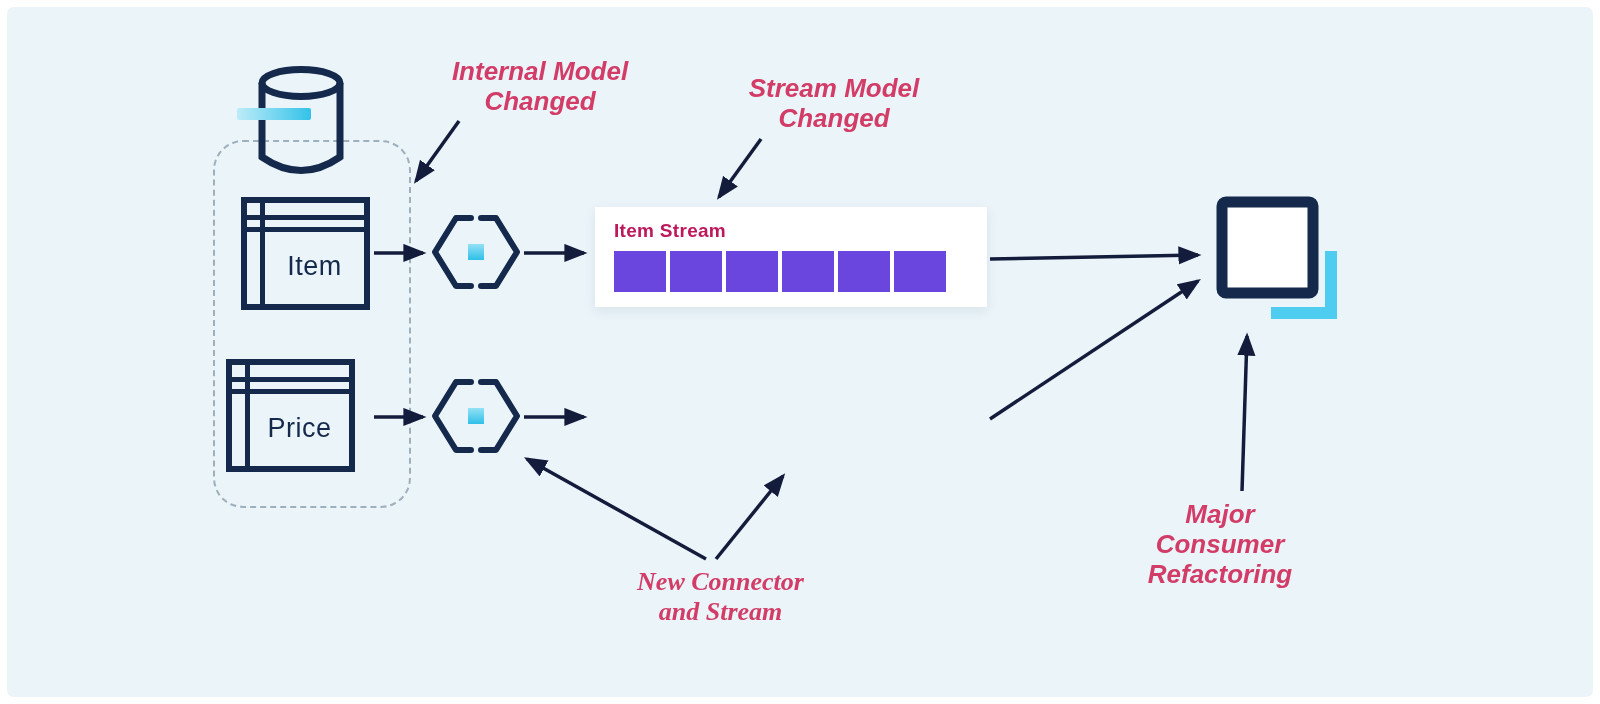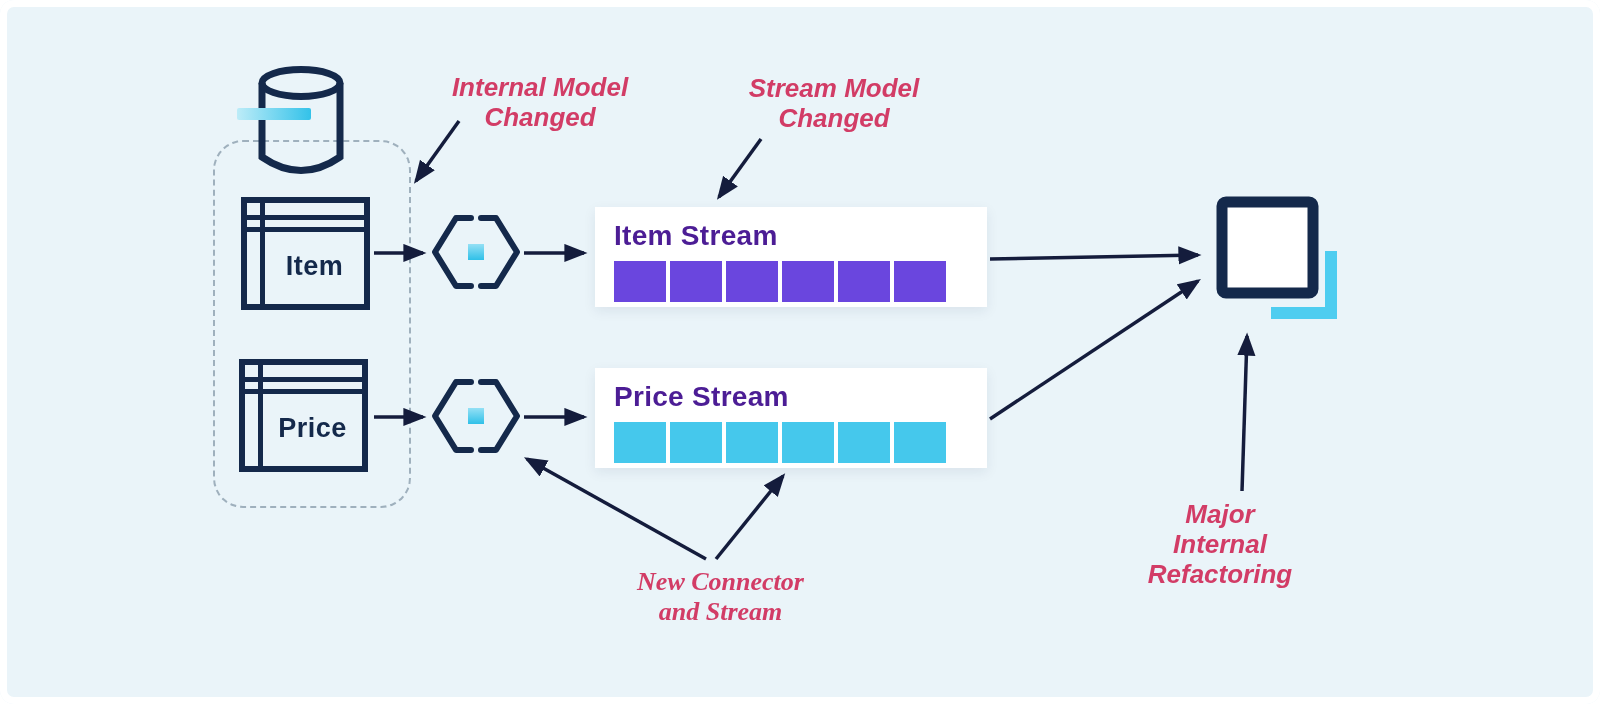--- a/index.html
+++ b/index.html
@@ -16,48 +16,48 @@
     position:absolute; left:213px; top:140px; width:198px; height:368px;
     border:2px dashed #9fb0bd; border-radius:30px;
   }
 
   
   .table-box {
     position:absolute; width:129px; height:113px;
     border:6px solid #14294b; background:transparent;
   }
   #table-item  { left:241px; top:197px; }
-  #table-price { left:239px; top:359px; }
+  #table-price { left:226px; top:359px; }
   .table-box .hline { position:absolute; left:0; right:0; height:5px; background:#14294b; }
   .table-box .hline.h1 { top:12px; }
   .table-box .hline.h2 { top:24px; }
   .table-box .vline { position:absolute; top:0; bottom:0; width:5px; left:13px; background:#14294b; }
   .table-label {
     position:absolute; left:18px; right:0; top:26px; bottom:0;
     display:flex; align-items:center; justify-content:center;
-    font-weight:700; font-size:27px; color:#14294b; letter-spacing:.5px;
+    font-weight:400; font-size:27px; color:#14294b; letter-spacing:.5px;
   }
 
   
   .stream {
     position:absolute; width:392px; height:100px; background:#ffffff;
     box-shadow:0 4px 12px rgba(20,40,80,.08);
   }
   #stream-item  { left:595px; top:207px; }
   #stream-price { left:595px; top:368px; }
-  .stream-title { margin:13px 0 0 19px; font-size:28px; font-weight:700; color:#4c1d95; letter-spacing:.3px; }
+  .stream-title { margin:13px 0 0 19px; font-size:19px; font-weight:700; color:#be185d; letter-spacing:.3px; }
   .segs { display:flex; gap:4px; margin:9px 0 0 19px; }
   .seg { width:52px; height:41px; }
 
   
   .note {
     position:absolute; color:#d23c66; font-weight:700; font-style:italic;
     font-size:26px; line-height:30px; text-align:center; white-space:pre-line;
   }
-  #note-internal { left:420px;  top:56px;  width:240px;margin-top:16px; }
+  #note-internal { left:420px;  top:56px;  width:240px; }
   #note-stream   { left:724px;  top:73px;  width:220px; }
   #note-new      { left:608px;  top:567px; width:225px;font-family:Liberation Serif, serif; }
   #note-major    { left:1140px; top:499px; width:160px; }
 </style>
 </head>
 <body>
 
 <div class="stage">
 
   <div class="dashed-group"></div>
@@ -134,35 +134,24 @@
     <div class="stream-title">Item Stream</div>
     <div class="segs">
         <div class="seg" style="background: rgb(106, 70, 222);"></div>
         <div class="seg" style="background: rgb(106, 70, 222);"></div>
         <div class="seg" style="background: rgb(106, 70, 222);"></div>
         <div class="seg" style="background: rgb(106, 70, 222);"></div>
         <div class="seg" style="background: rgb(106, 70, 222);"></div>
         <div class="seg" style="background: rgb(106, 70, 222);"></div>
       </div>
   </div>
-  <div class="stream" id="stream-price">
-    <div class="stream-title">Price Stream</div>
-    <div class="segs">
-        <div class="seg" style="background: rgb(69, 200, 236);"></div>
-        <div class="seg" style="background: rgb(69, 200, 236);"></div>
-        <div class="seg" style="background: rgb(69, 200, 236);"></div>
-        <div class="seg" style="background: rgb(69, 200, 236);"></div>
-        <div class="seg" style="background: rgb(69, 200, 236);"></div>
-        <div class="seg" style="background: rgb(69, 200, 236);"></div>
-      </div>
-  </div>
 
   <div class="note" id="note-internal">Internal Model
 Changed</div>
   <div class="note" id="note-stream">Stream Model
 Changed</div>
   <div class="note" id="note-new">New Connector
 and Stream</div>
   <div class="note" id="note-major">Major
-Internal
+Consumer
 Refactoring</div>
 
 </div>
 
 </body></html>

